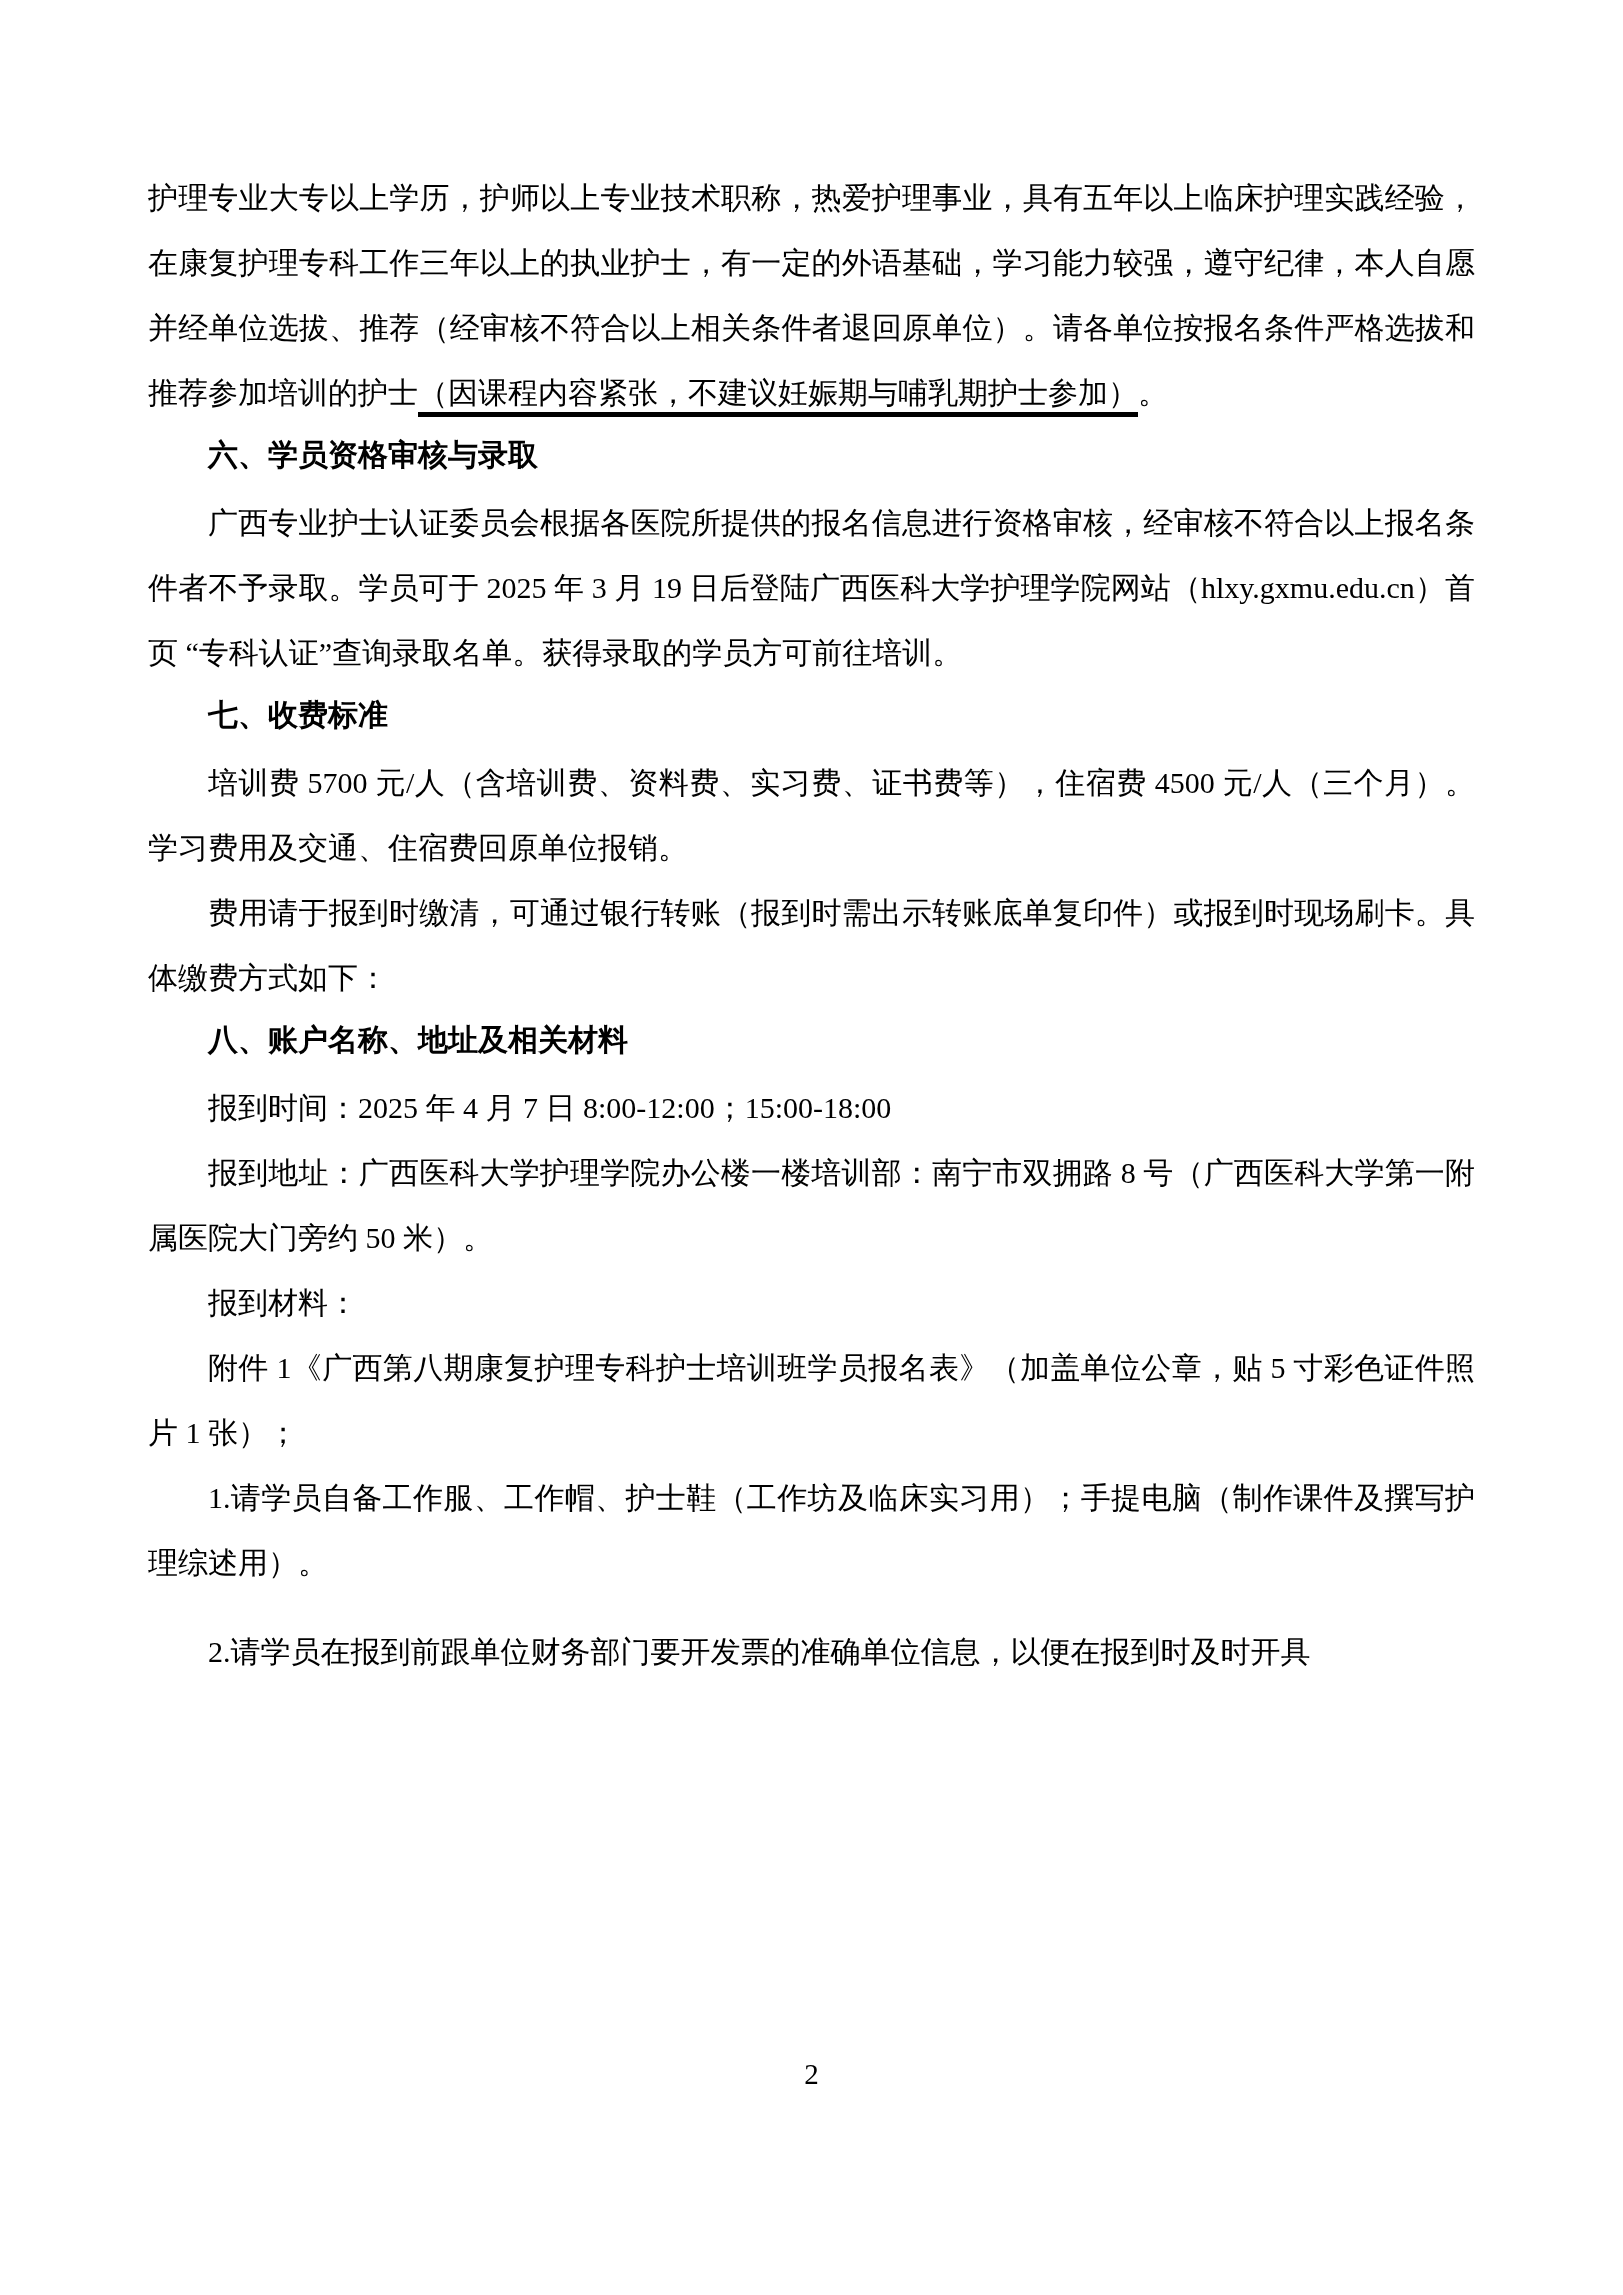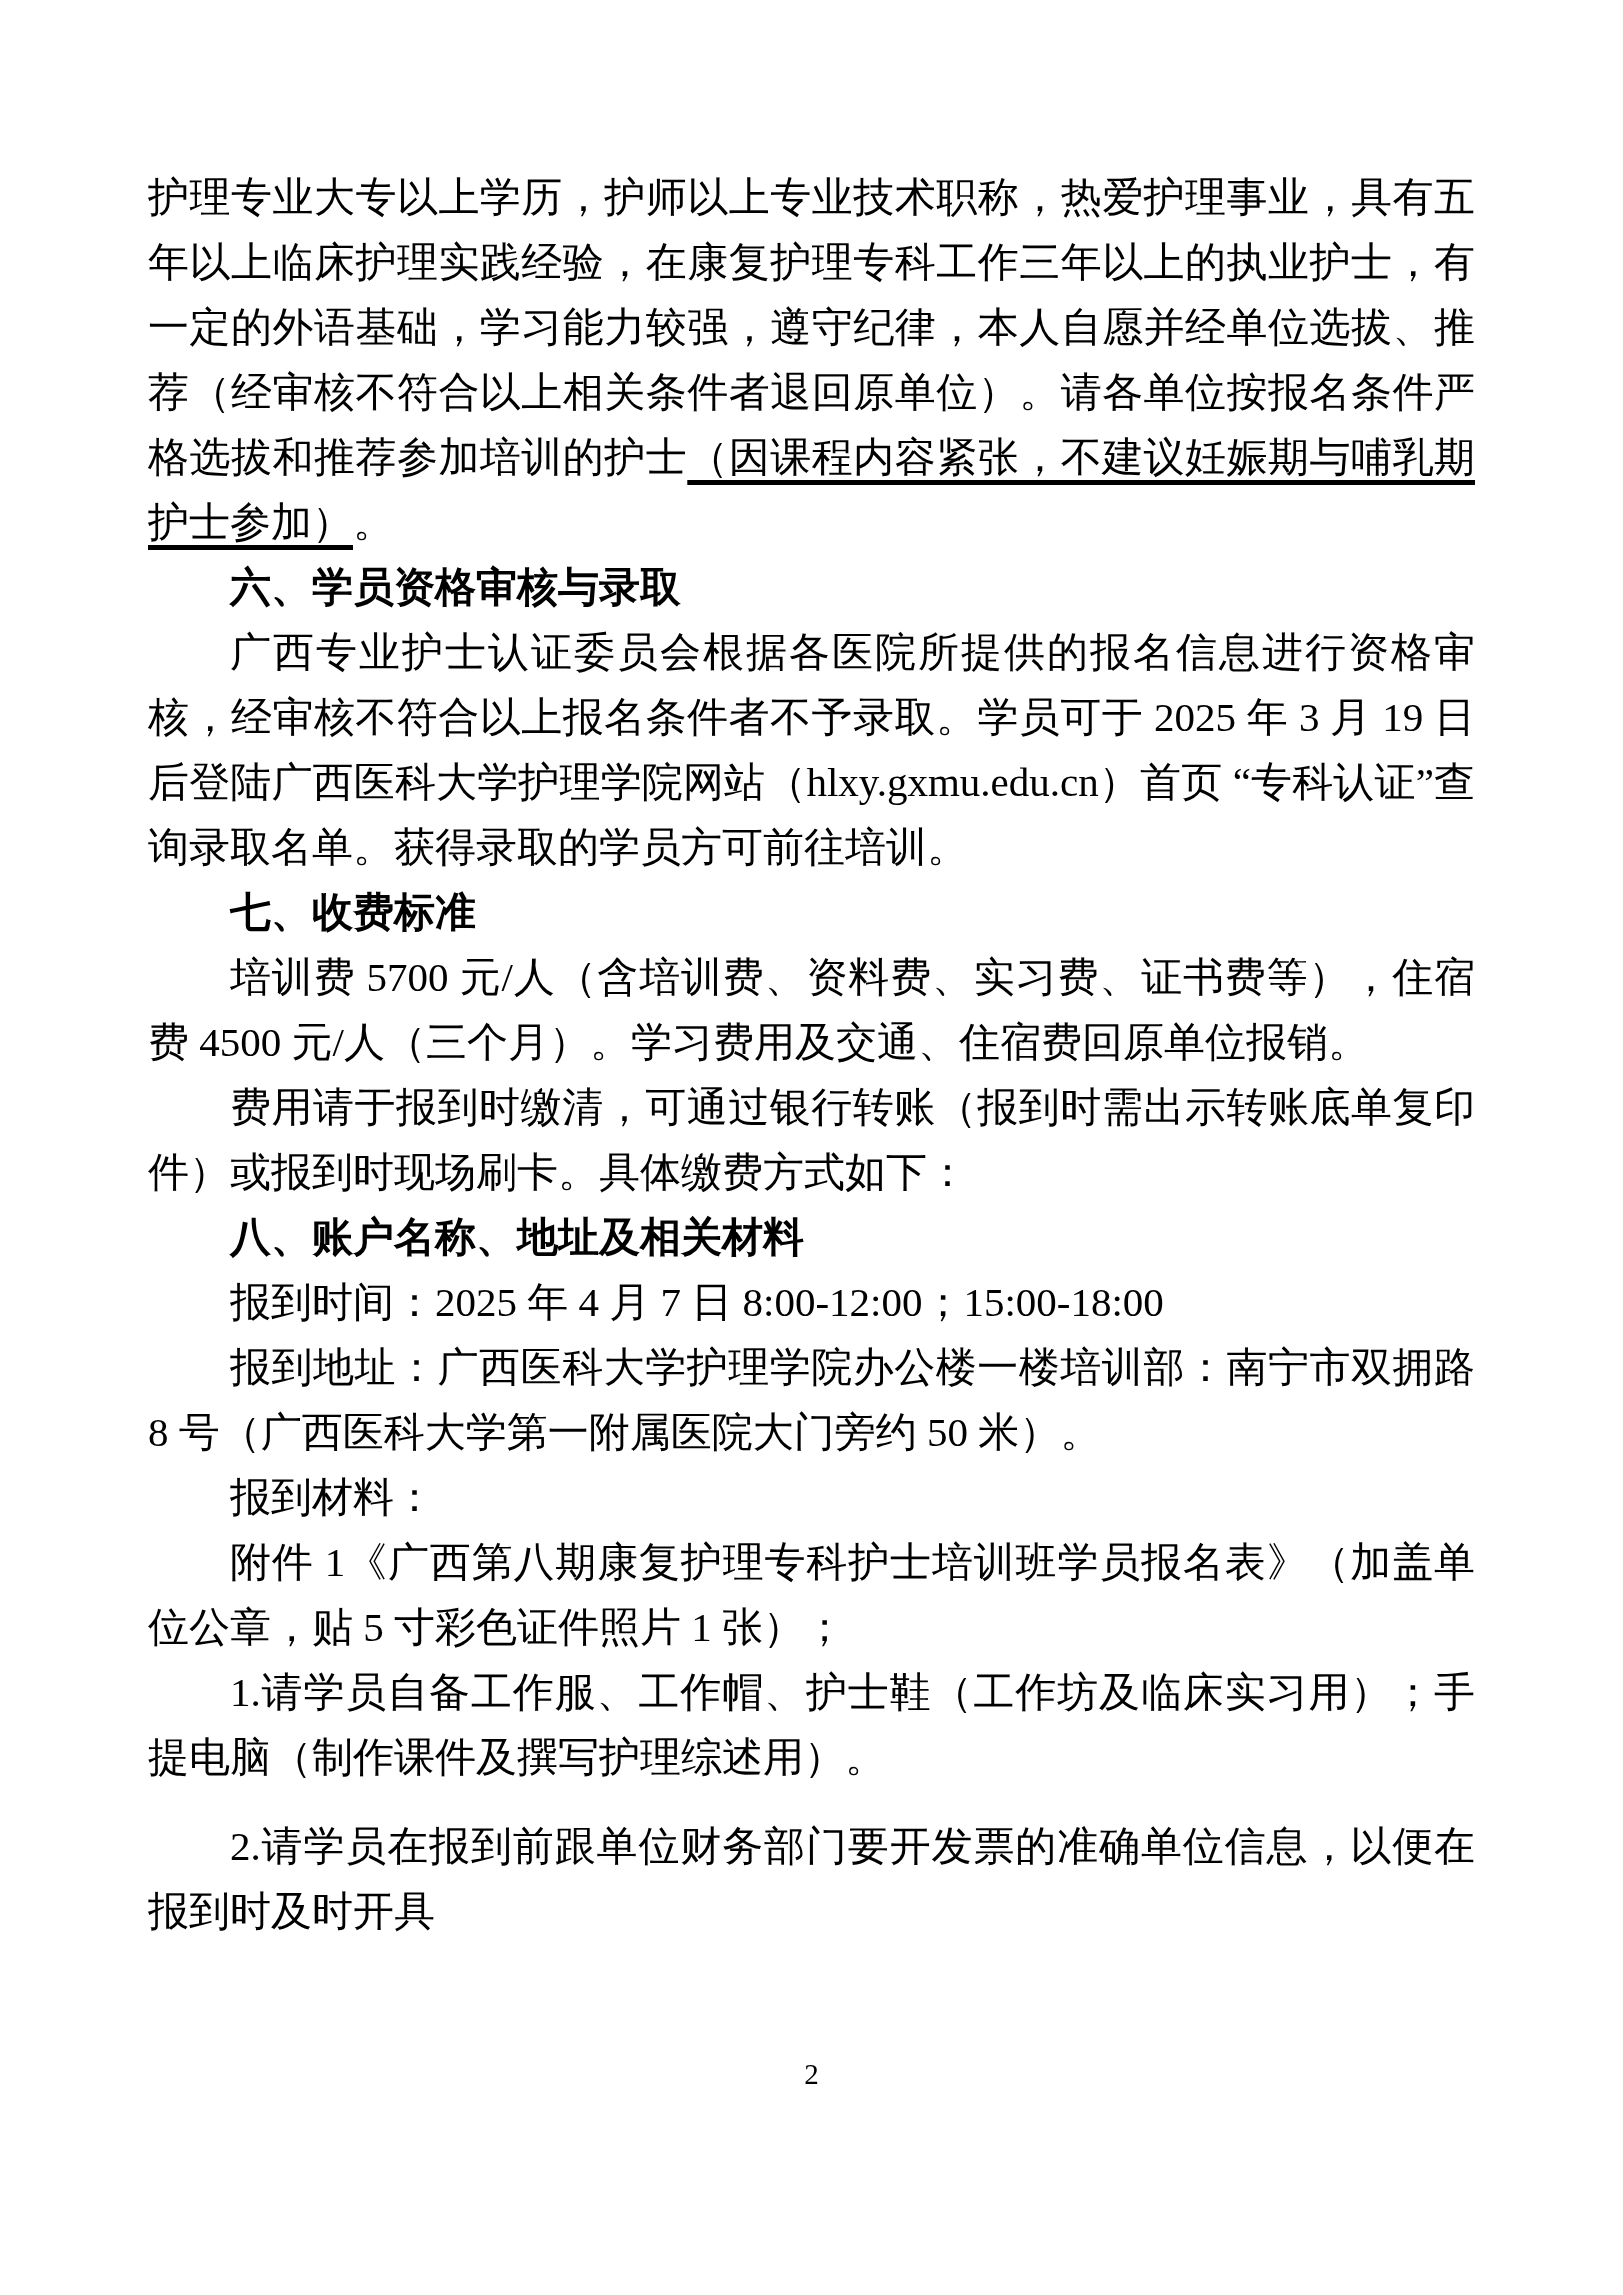--- a/index.html
+++ b/index.html
@@ -14,31 +14,31 @@
     background: #ffffff;
     color: #000000;
     overflow: hidden;
   }
   .doc-body {
     position: absolute;
     left: 148px;
     width: 1327px;
     top: 165px;
     font-family: "Liberation Serif", "DejaVu Serif", serif;
-    font-size: 41px;
+    font-size: 30px;
     line-height: 65px;
     text-align: justify;
   }
   .doc-body p {
     margin: 0;
     padding: 0;
   }
   p.body { font-family: "Liberation Serif", "DejaVu Serif", serif; }
   p.heading {
-    font-family: Liberation Serif, serif;
+    font-family: Liberation Mono, monospace;
     font-weight: bold;
   }
   p.indent { text-indent: 2em; }
   p.gap-before { margin-top: 23.5px; }
   .u {
     text-decoration-line: underline;
     text-decoration-thickness: 4.6px;
     text-underline-offset: 8.7px;
     text-decoration-color: #000000;
   }

